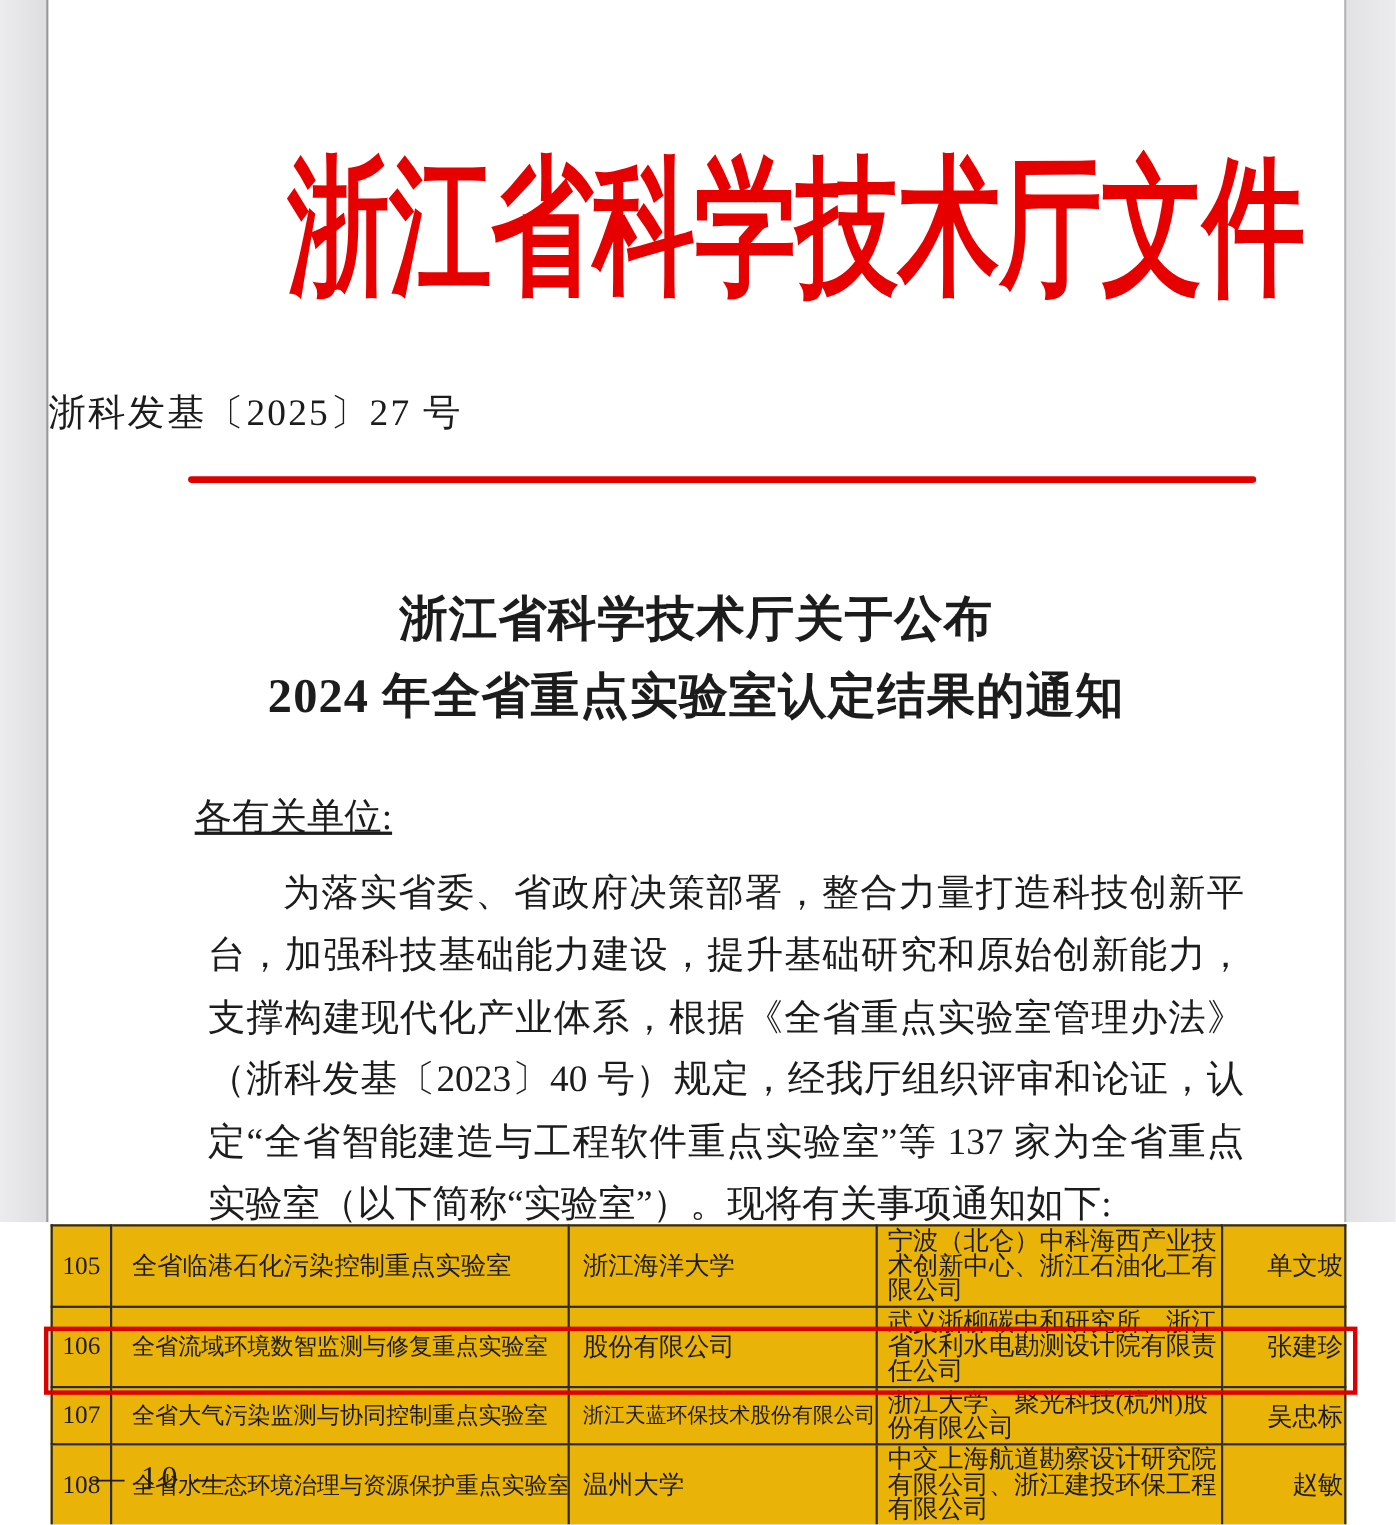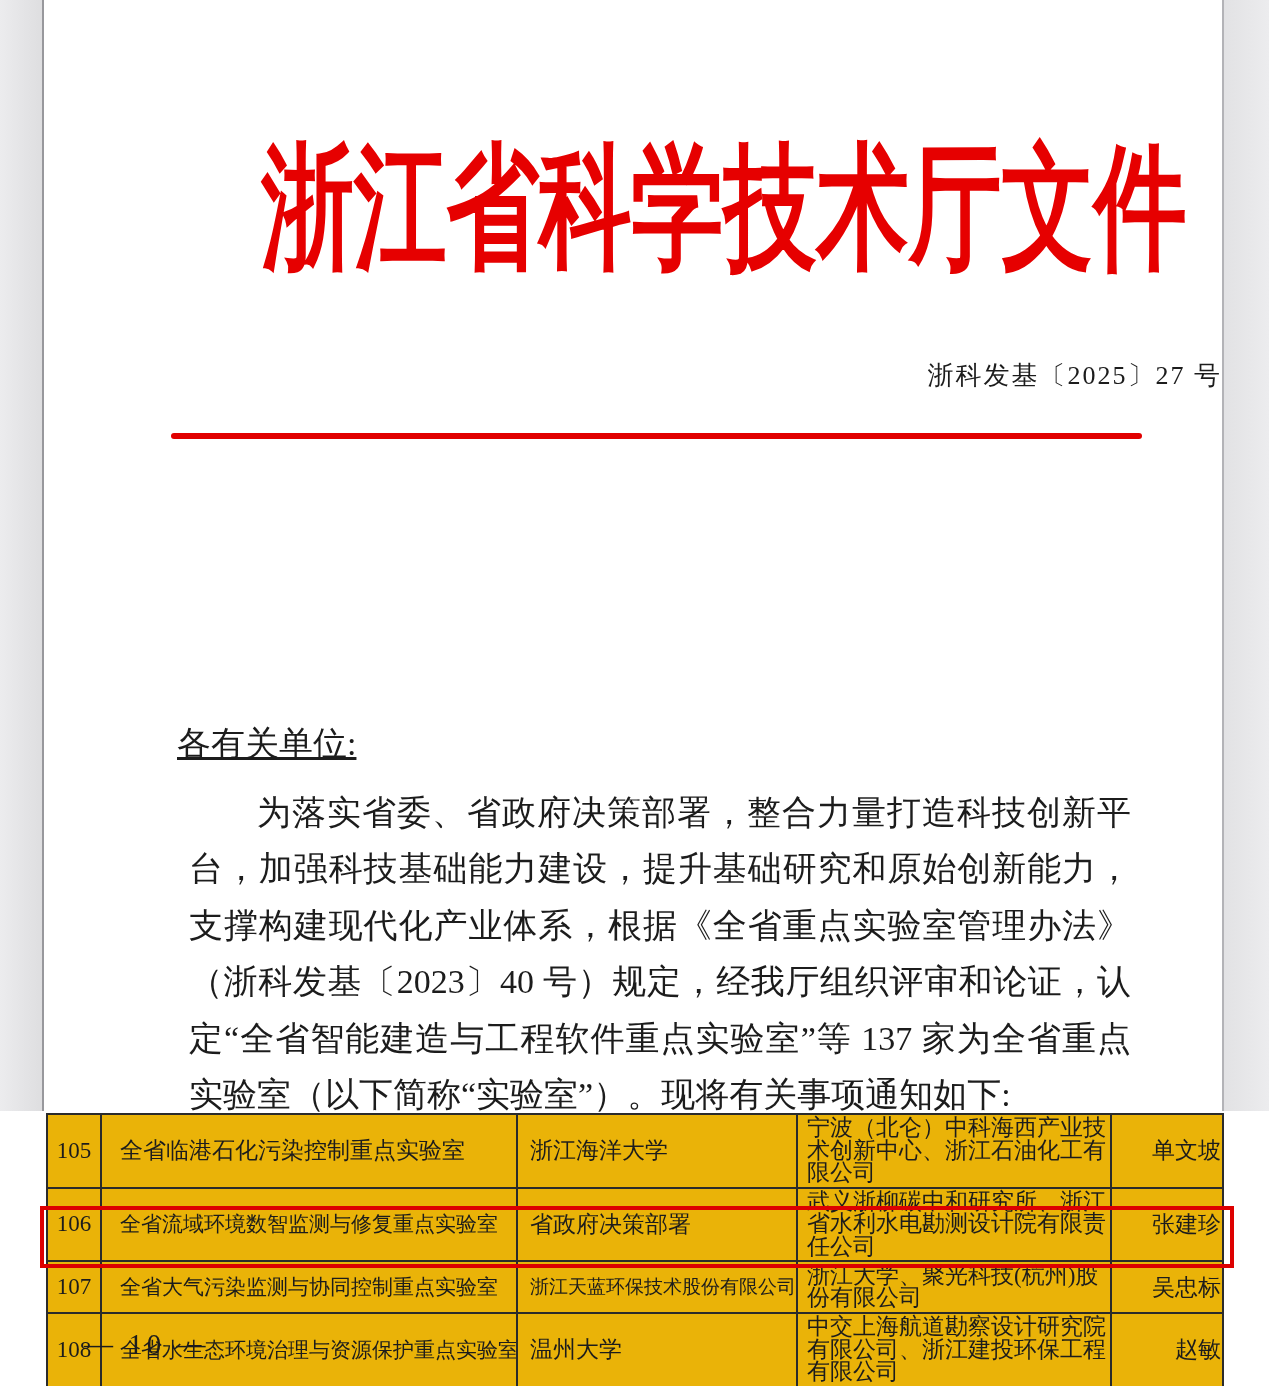--- a/index.html
+++ b/index.html
@@ -23,22 +23,22 @@
     position:absolute;right:0;top:0;width:45px;height:1111px;
     background:linear-gradient(to left,#ececee,#e2e2e4);
     border-left:2px solid #b3b3b7;
   }
   .agency-title{
     position:absolute;left:44px;top:128px;width:1116px;text-align:center;
     font-size:136px;line-height:160px;font-weight:700;color:var(--title_red);
   }
   .agency-title span{display:inline-block;transform:scaleX(0.68);transform-origin:center;white-space:nowrap;}
   .doc-number{
-    position:absolute;left:44px;top:356px;width:1178px;text-align:right;
-    font-size:26px;line-height:40px;letter-spacing:2px;
+    position:absolute;left:44px;top:356px;width:1178px;text-align:left;
+    font-size:34px;line-height:40px;letter-spacing:2px;
   }
   .red-rule{
     position:absolute;left:171px;top:433px;width:971px;height:6px;
     background:var(--rule_red);border-radius:3px;
   }
   .notice-title{
     position:absolute;left:44px;top:528px;width:1178px;text-align:center;
     font-size:44px;line-height:70px;font-weight:700;letter-spacing:1px;
   }
   .body-text{
@@ -85,20 +85,24 @@
   <div class="band-right"></div>
 
   <div class="agency-title">
     <span>浙江省科学技术厅文件</span>
   </div>
 
   <div class="doc-number">浙科发基〔2025〕27 号</div>
 
   <div class="red-rule"></div>
 
+  <div class="notice-title">
+    <div>浙江省科学技术厅关于公布</div>
+    <div>2024 年全省重点实验室认定结果的通知</div>
+  </div>
 
   <div class="body-text">
     <div class="salutation">各有关单位:</div>
     <p class="para">为落实省委、省政府决策部署，整合力量打造科技创新平台，加强科技基础能力建设，提升基础研究和原始创新能力，支撑构建现代化产业体系，根据《全省重点实验室管理办法》（浙科发基〔2023〕40 号）规定，经我厅组织评审和论证，认定“全省智能建造与工程软件重点实验室”等 137 家为全省重点实验室（以下简称“实验室”）。现将有关事项通知如下:</p>
   </div>
 
   <table class="lab-table">
     <colgroup>
       <col class="w-no">
         <col class="w-lab">
@@ -110,21 +114,21 @@
         <tr>
     <td class="c-no">105</td>
     <td class="c-lab"><span>全省临港石化污染控制重点实验室</span></td>
     <td class="c-inst"><span>浙江海洋大学</span></td>
     <td class="c-part">宁波（北仑）中科海西产业技术创新中心、浙江石油化工有限公司</td>
     <td class="c-dir">单文坡</td>
   </tr>
         <tr>
     <td class="c-no">106</td>
     <td class="c-lab tight"><span>全省流域环境数智监测与修复重点实验室</span></td>
-    <td class="c-inst"><span>省政府决策部署</span></td>
+    <td class="c-inst"><span>股份有限公司</span></td>
     <td class="c-part">武义浙柳碳中和研究所、浙江省水利水电勘测设计院有限责任公司</td>
     <td class="c-dir">张建珍</td>
   </tr>
         <tr>
     <td class="c-no">107</td>
     <td class="c-lab tight"><span>全省大气污染监测与协同控制重点实验室</span></td>
     <td class="c-inst tight"><span>浙江天蓝环保技术股份有限公司</span></td>
     <td class="c-part">浙江大学、聚光科技(杭州)股份有限公司</td>
     <td class="c-dir">吴忠标</td>
   </tr>

